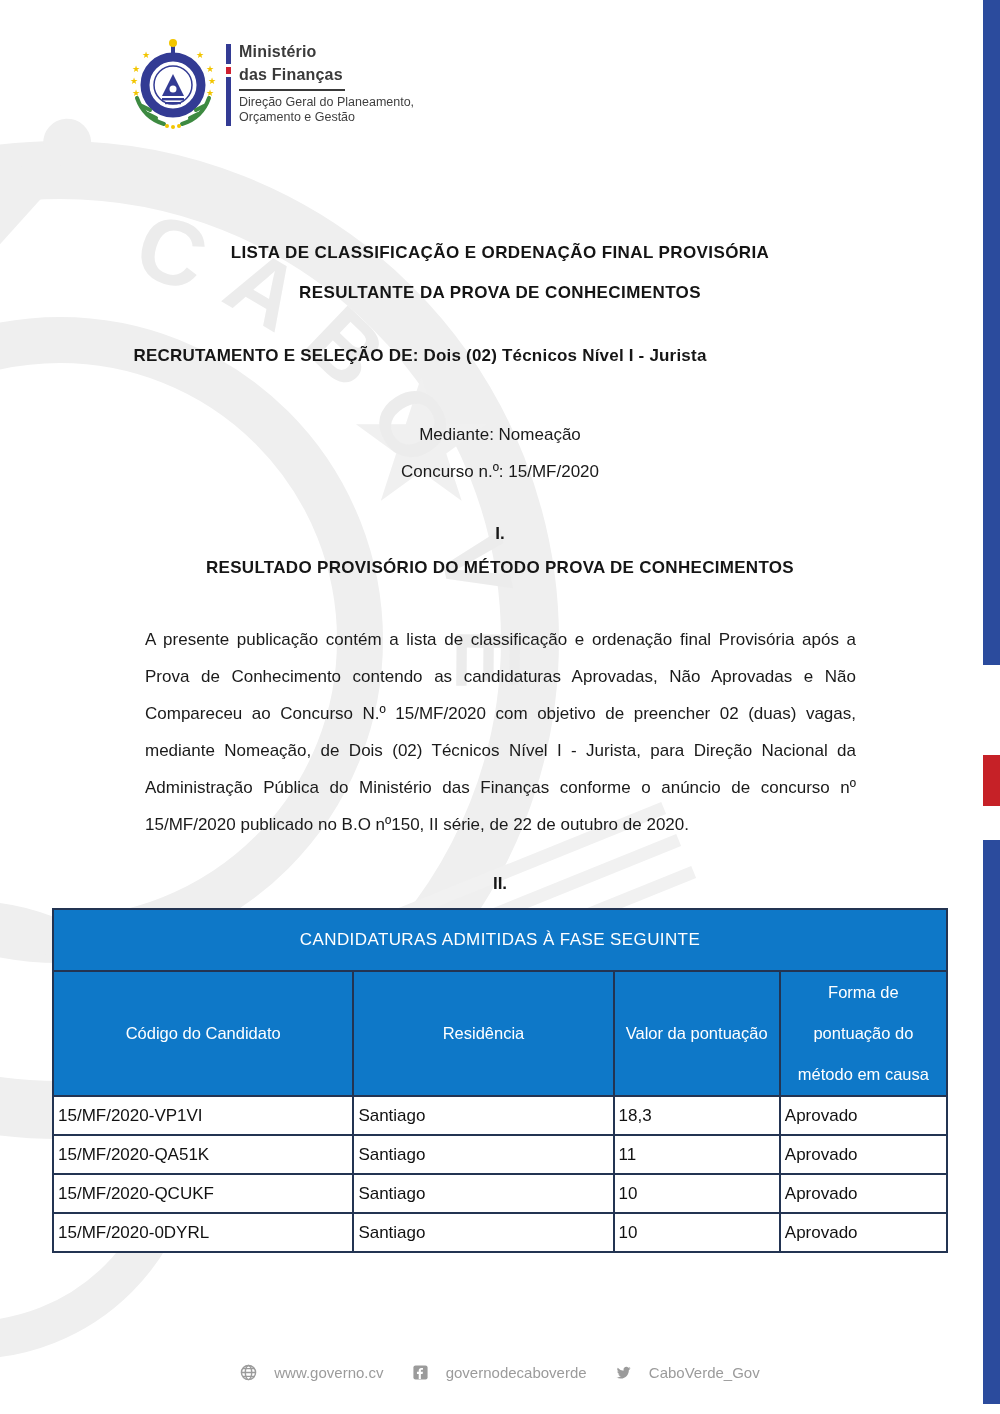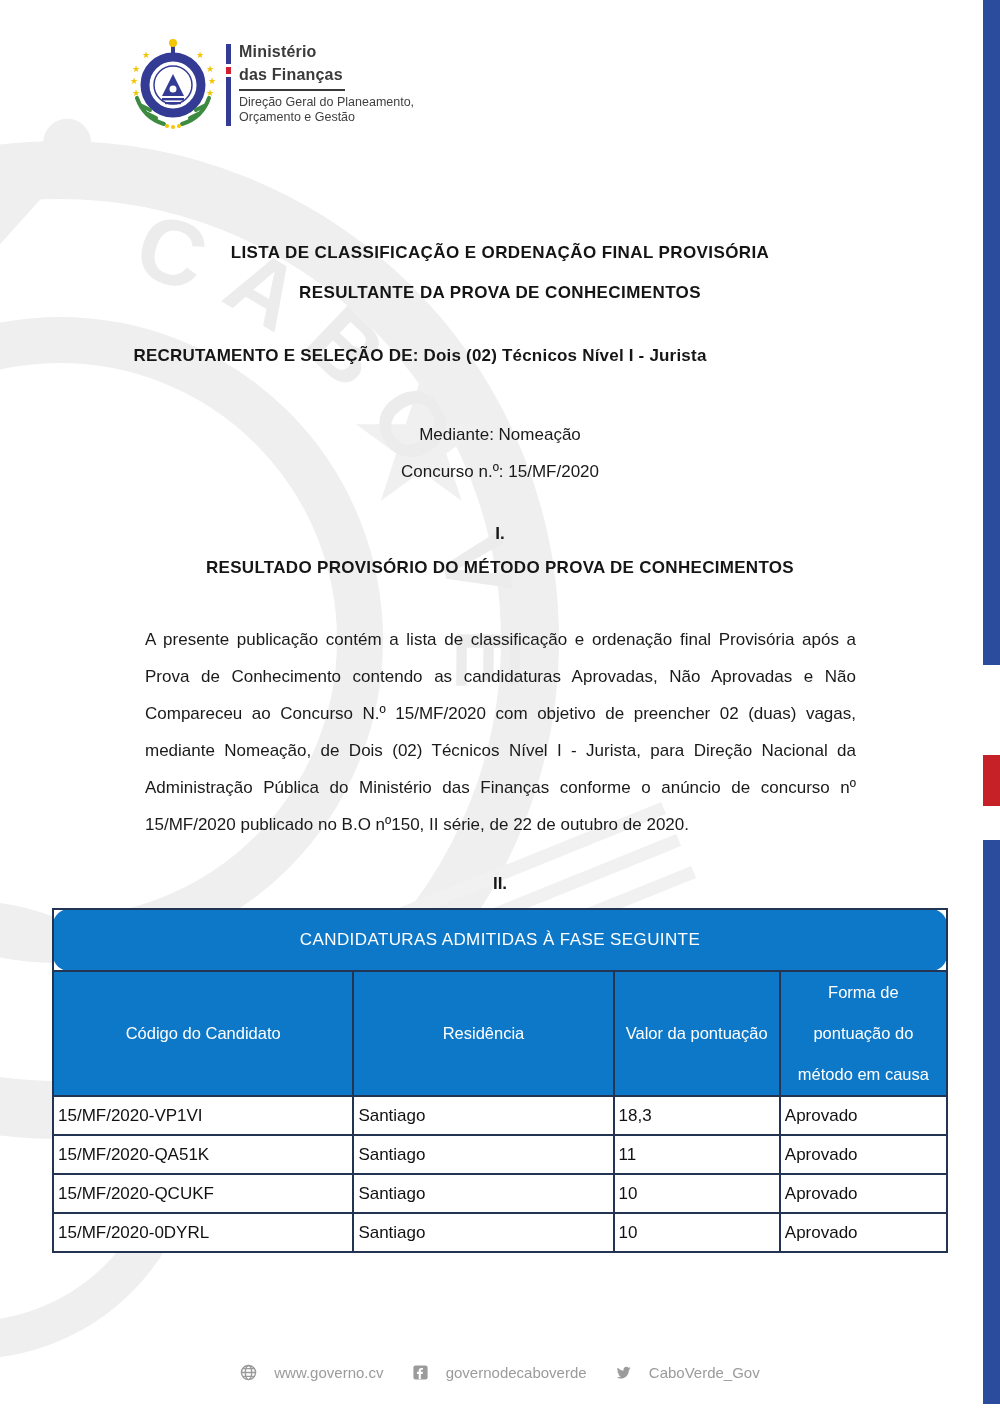--- a/index.html
+++ b/index.html
@@ -42,21 +42,21 @@
   .body-paragraph{position:absolute;left:145px;width:711px;top:621px;
     font-size:17px;line-height:37px;text-align:justify;color:#1a1a1a;}
   .sec2-num{top:874px;}
 
   
   .results-table{position:absolute;left:52px;top:908px;width:896px;
     border-collapse:collapse;table-layout:fixed;}
   .results-table td,.results-table th{border:2px solid #233452;}
   .results-table .caption-row th{
     background:#0e78c8;color:#ffffff;font-weight:400;font-size:17px;
-    letter-spacing:.4px;height:58px;text-align:center;border-radius:16px;}
+    letter-spacing:.4px;height:58px;text-align:center;}
   .results-table .head-row th{
     background:#0e78c8;color:#ffffff;font-weight:400;font-size:16.5px;
     height:123px;line-height:41px;text-align:center;vertical-align:middle;padding:0 8px;}
   .results-table tbody td{
     background:#ffffff;color:#111111;font-size:17px;height:35px;
     vertical-align:middle;padding:1px 4px;}
 
   
   .footer-address{position:absolute;left:0;width:1000px;top:1328px;text-align:center;
     font-family:"Liberation Serif",serif;font-size:15px;color:#2d2d2d;letter-spacing:.2px;}

